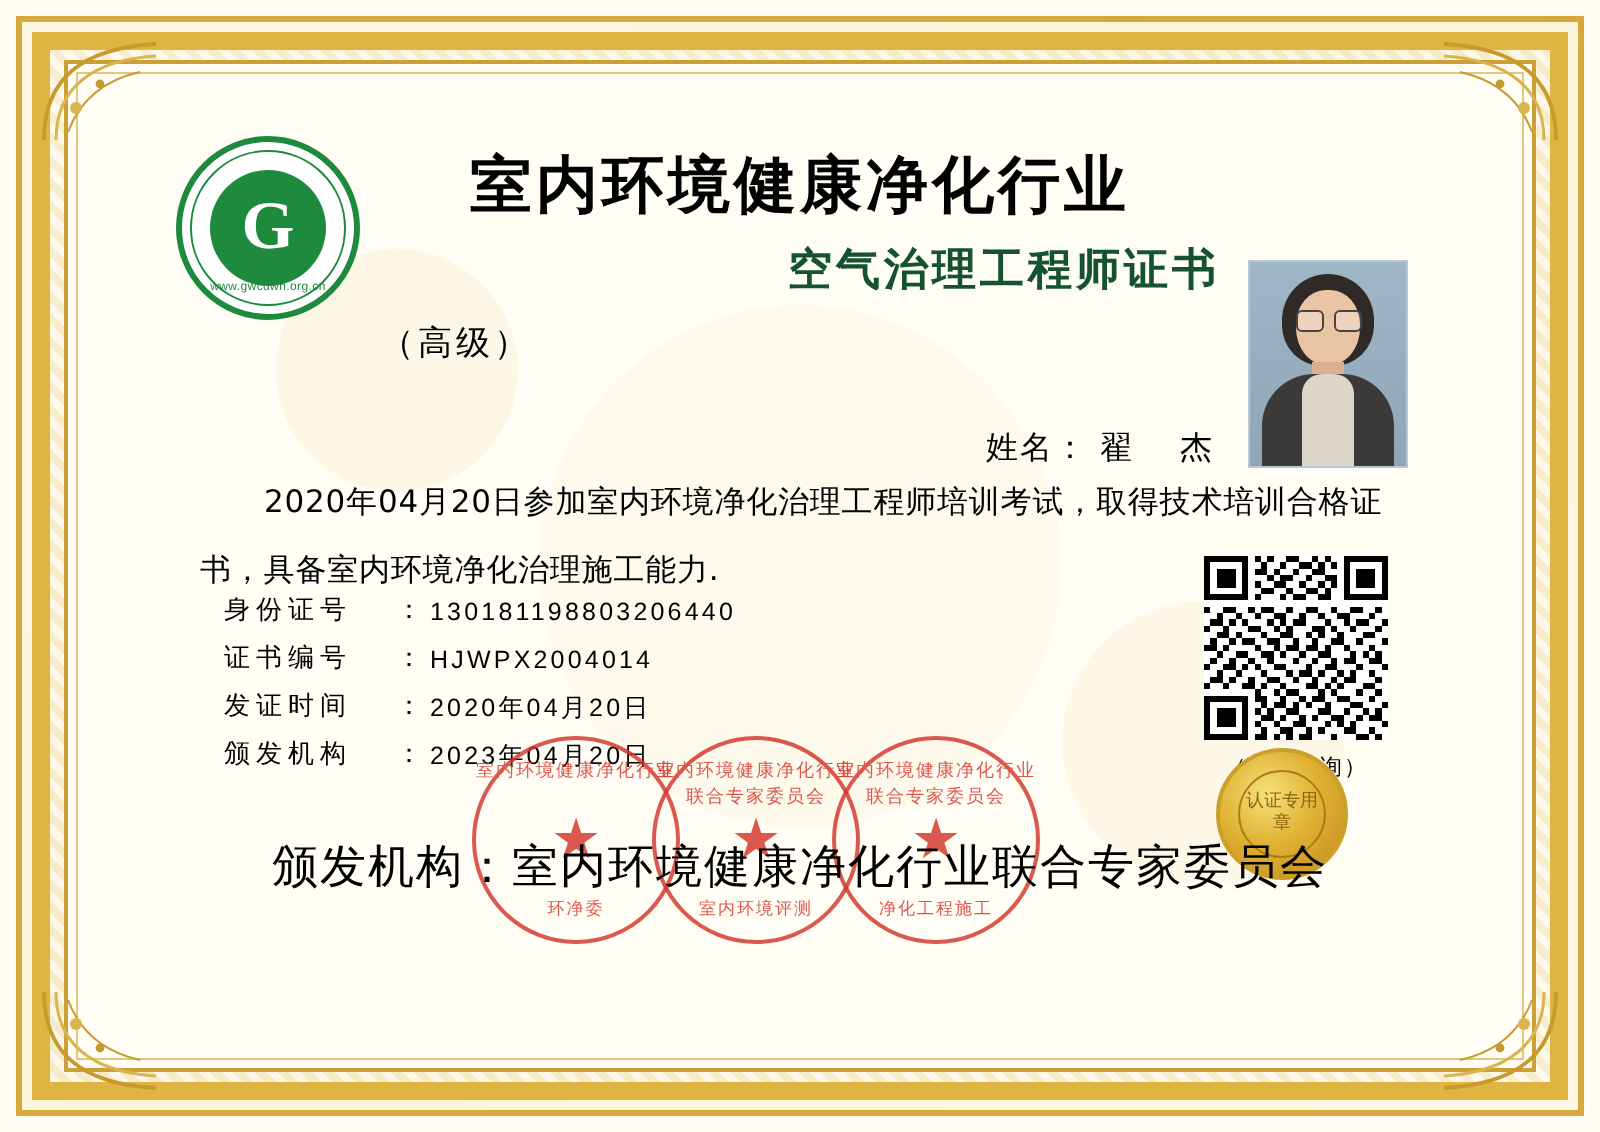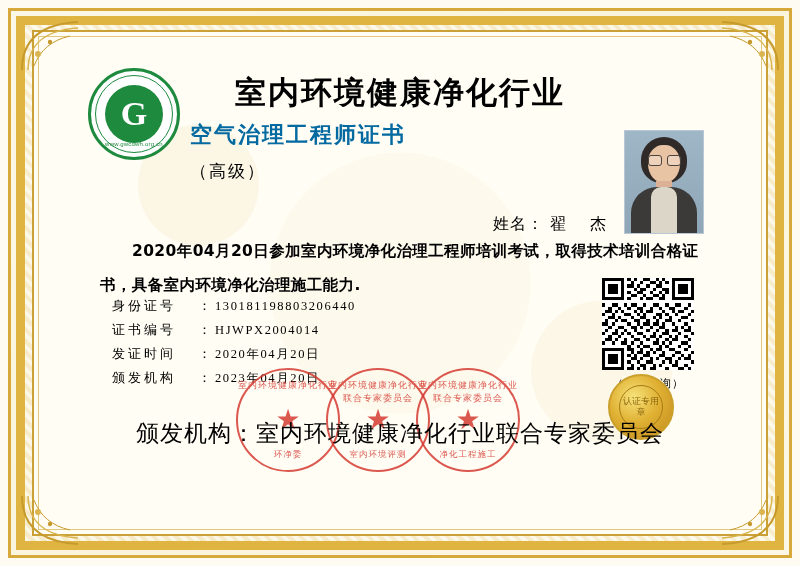--- a/index.html
+++ b/index.html
@@ -139,25 +139,25 @@
     font-size: 31px;
     font-weight: bold;
     color: #000000;
     letter-spacing: 2px;
   }
   .title-sub {
     position: absolute;
     left: 150px;
     top: 82px;
     width: 420px;
-    text-align: left;
+    text-align: right;
     font-family: Liberation Serif, serif;
     font-size: 22px;
     font-weight: bold;
-    color: #0369a1;
+    color: #14532d;
     letter-spacing: 2px;
   }
   .title-level {
     position: absolute;
     left: 150px;
     top: 122px;
     width: 420px;
     text-align: left;
     font-family: "DejaVu Sans", "Liberation Sans", sans-serif;
     font-size: 17px;
@@ -239,21 +239,20 @@
     position: absolute;
     left: 60px;
     top: 196px;
     width: 608px;
     font-family: "DejaVu Sans", "Liberation Sans", sans-serif;
     font-size: 15.5px;
     line-height: 34px;
     color: #000;
     text-indent: 32px;
     letter-spacing: 0.4px;
-    font-weight: bold;
   }
 
   
   .fields {
     position: absolute;
     left: 72px;
     top: 256px;
     font-family: "DejaVu Sans", "Liberation Sans", sans-serif;
     font-size: 13px;
     color: #000;
@@ -265,21 +264,21 @@
     white-space: nowrap;
   }
   .field-row .f-label {
     letter-spacing: 3px;
     width: 86px;
     display: inline-block;
   }
   .field-row .f-colon { margin-right: 4px; }
   .field-row .f-value {
     letter-spacing: 1.6px;
-    font-family: Liberation Serif, serif;
+    font-family: Liberation Sans, sans-serif;
     font-size: 12.5px;
   }
 
   
   .qr-wrap {
     position: absolute;
     right: 64px;
     top: 240px;
     width: 96px;
     text-align: center;

